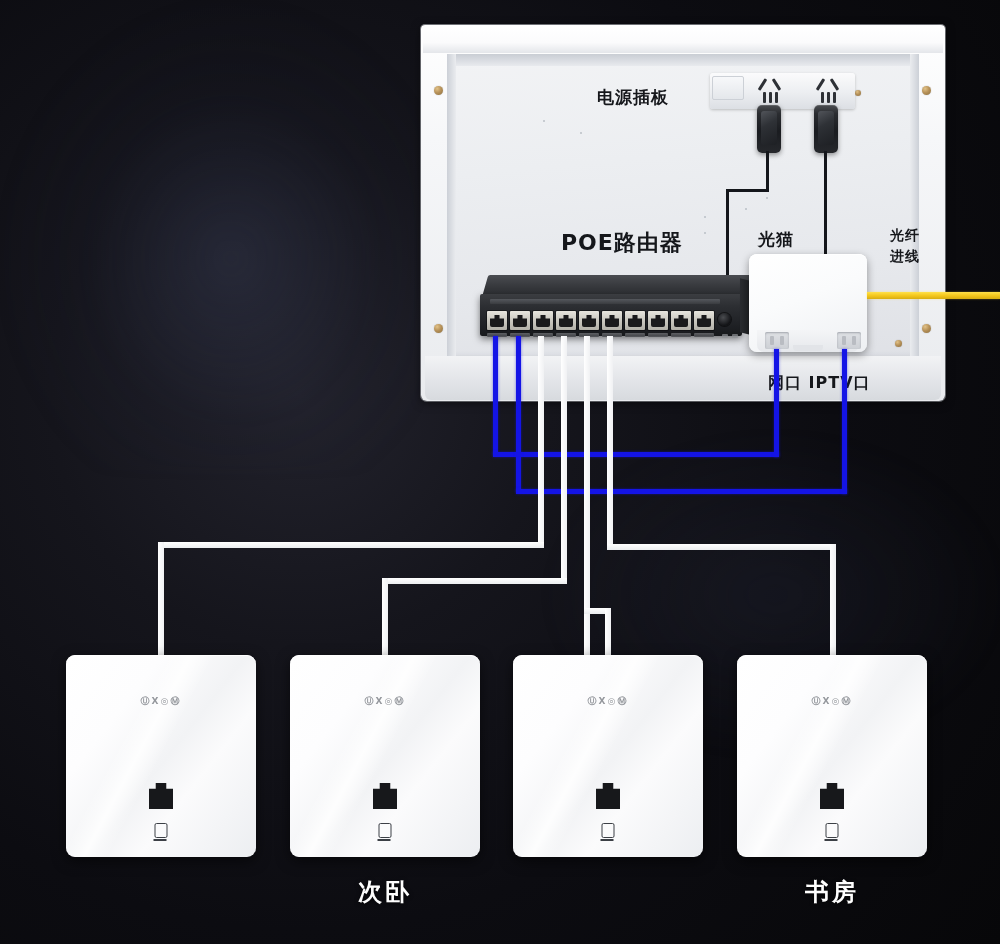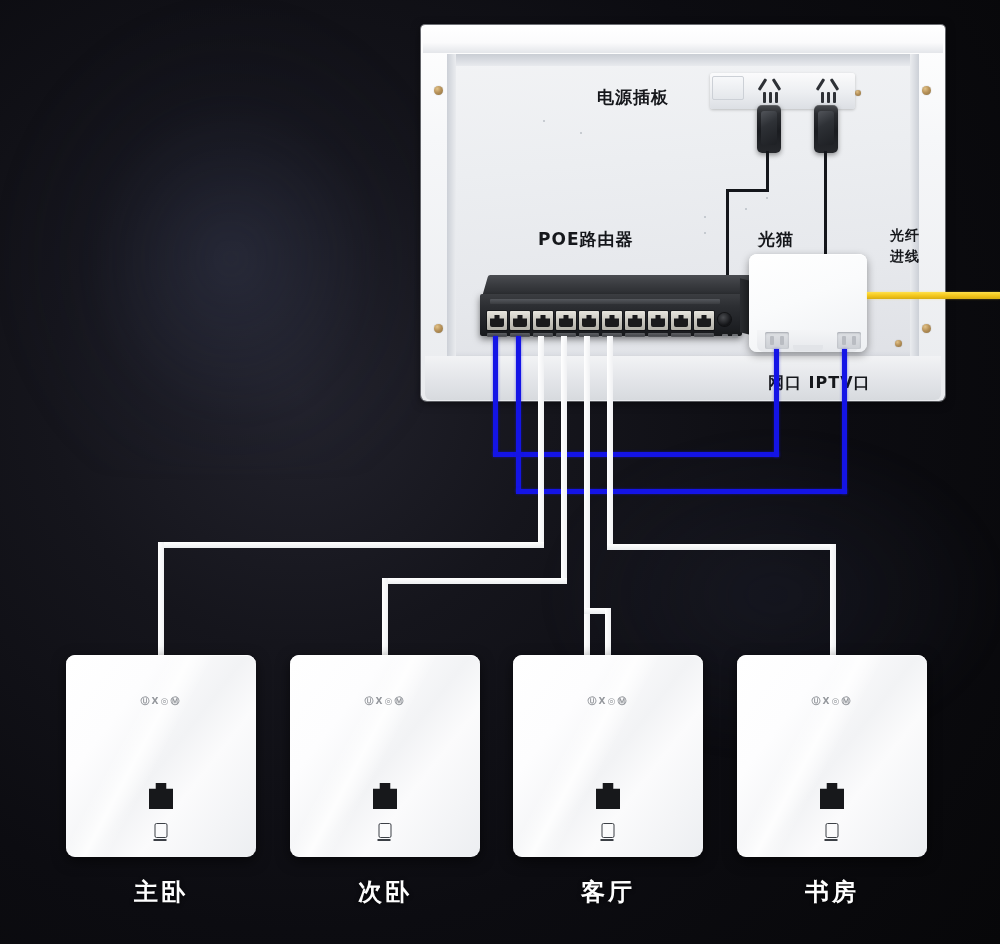--- a/index.html
+++ b/index.html
@@ -107,21 +107,21 @@
   .fiber{position:absolute;background:linear-gradient(180deg,#ffe14a 0%,#f4c81d 50%,#d9ad10 100%);
       box-shadow:0 0 2px rgba(255,220,60,.5);}
   .blu{position:absolute;background:#1414e6;box-shadow:0 0 3px rgba(26,26,230,.55);}
   .wht{position:absolute;background:linear-gradient(90deg,#ffffff,#f0f1f3);}
   .wht-h{position:absolute;background:linear-gradient(180deg,#ffffff,#eceef0);}
 
   
   .lbl{position:absolute;color:#15171b;font-weight:700;letter-spacing:1px;white-space:nowrap;
        font-family:"DejaVu Sans","Liberation Sans",sans-serif;}
   .lbl-pwr{left:597px;top:86px;font-size:17px;}
-  .lbl-poe{left:538px;top:228px;font-size:17px;}
+  .lbl-poe{left:561px;top:228px;font-size:22px;}
   .lbl-gm{left:758px;top:228px;font-size:17px;}
   .lbl-fiber{left:890px;top:225px;font-size:14px;line-height:21px;}
   .lbl-ports{left:768px;top:373px;font-size:16px;}
 
   
   .panel{position:absolute;top:655px;width:190px;height:202px;
       background:linear-gradient(128deg,#ffffff 0%,#fdfdfe 28%,#f2f3f5 52%,#fbfbfc 66%,#eceef1 100%);
       border-radius:9px;box-shadow:0 4px 14px rgba(0,0,0,.55), inset 0 1px 0 rgba(255,255,255,.9);}
   .panel-gloss{position:absolute;left:0;top:0;width:100%;height:100%;border-radius:9px;
       background:linear-gradient(118deg,rgba(255,255,255,0) 34%,rgba(255,255,255,.85) 42%,rgba(255,255,255,0) 50%);
@@ -293,18 +293,16 @@
     <div class="panel-rj"></div>
     <div class="panel-icon"></div>
   </div>
   <div class="panel" style="left:737px;">
     <div class="panel-gloss"></div>
     <div class="panel-brand">ⓊX◎Ⓜ</div>
     <div class="panel-rj"></div>
     <div class="panel-icon"></div>
   </div>
 
-  <div class="room" style="left:66px;">主卧</div>
   <div class="room" style="left:290px;font-family:Liberation Serif, serif;">次卧</div>
-  <div class="room" style="left:513px;">客厅</div>
   <div class="room" style="left:737px;text-align:center;">书房</div>
 
 </div>
 
 </body></html>

